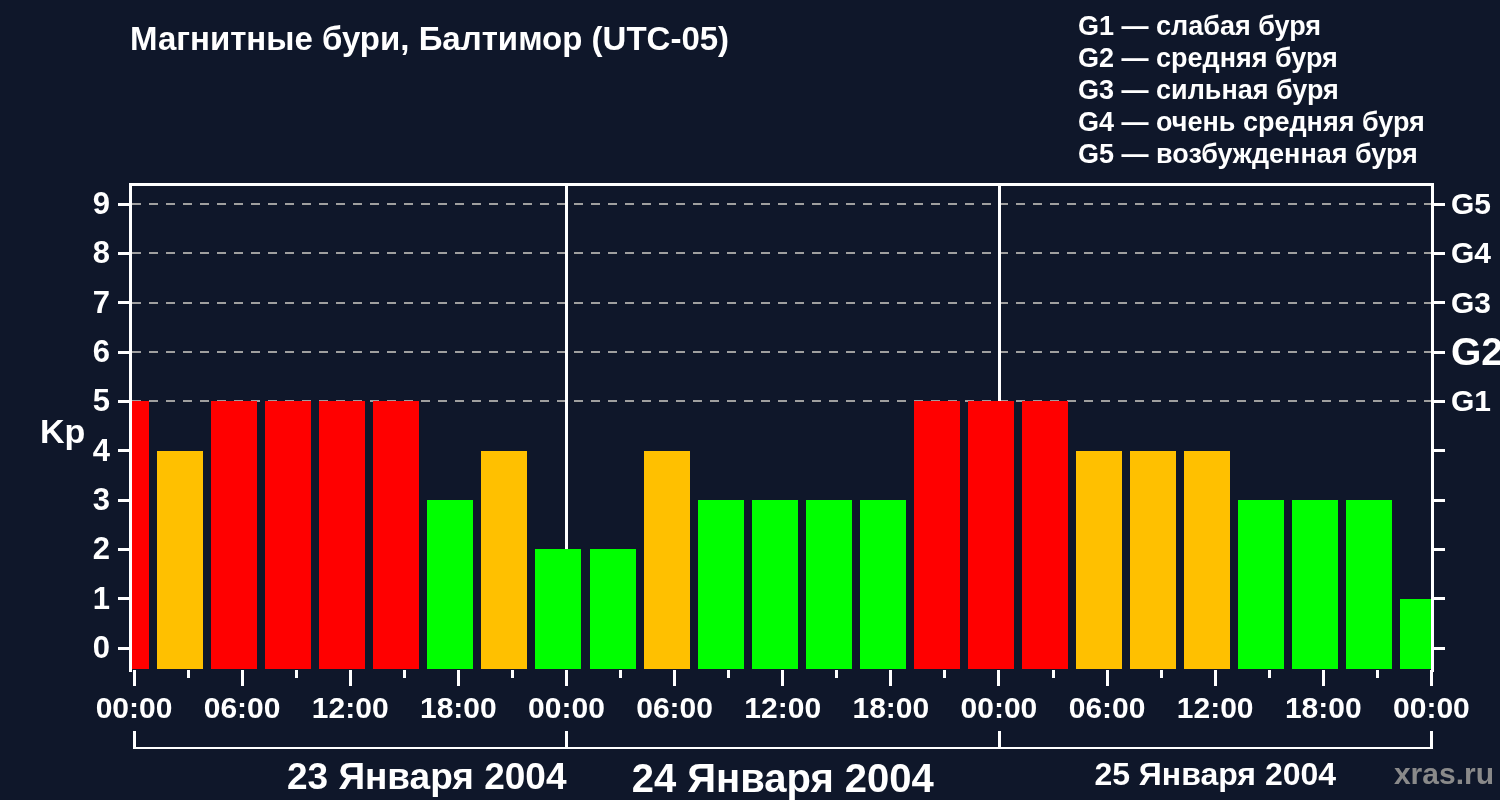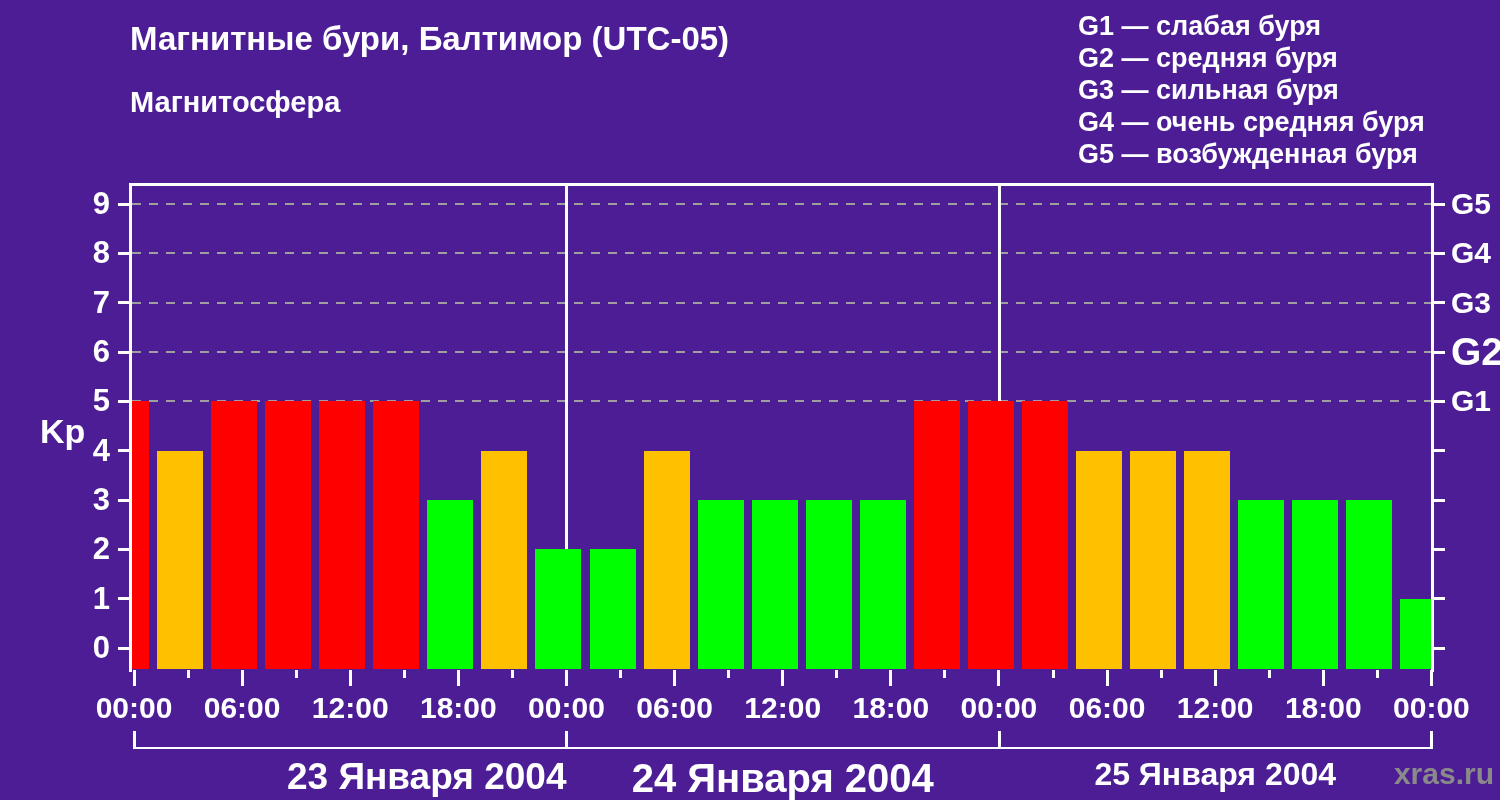--- a/index.html
+++ b/index.html
@@ -1,32 +1,31 @@
 <!DOCTYPE html>
 <html><head>
 <meta charset="utf-8">
 <style>
   html,body{margin:0;padding:0;background:#000;}
   .canvas{
-    position:relative;width:1500px;height:800px;background:#4c1d95;overflow:hidden;
+    position:relative;width:1500px;height:800px;background:#0f172a;overflow:hidden;
     font-family:"Liberation Sans","DejaVu Sans",sans-serif;font-weight:bold;color:#fff;
   }
   .abs{position:absolute;box-sizing:border-box;}
   .nowrap{white-space:nowrap;}
   .title{left:130px;top:20px;font-size:33px;}
   .subtitle{left:130px;top:86px;font-size:29px;}
   .kp-label{left:40px;top:412px;font-size:34px;}
   .watermark{right:6px;top:757px;font-size:30px;}
 </style>
 </head>
 <body>
 
 <div class="canvas">
   <div class="abs title nowrap">Магнитные бури, Балтимор (UTC-05)</div>
-  <div class="abs subtitle nowrap">Магнитосфера</div>
 
   <div class="abs" id="g-legend" style="left: 1078px; top: 10px; width: 420px; height: 170px;">
       <div class="abs nowrap" style="left: 0px; top: 0px; height: 32px; line-height: 32px; font-size: 27px;">G1 — слабая буря</div>
       <div class="abs nowrap" style="left: 0px; top: 32px; height: 32px; line-height: 32px; font-size: 27px;">G2 — средняя буря</div>
       <div class="abs nowrap" style="left: 0px; top: 64px; height: 32px; line-height: 32px; font-size: 27px;">G3 — сильная буря</div>
       <div class="abs nowrap" style="left: 0px; top: 96px; height: 32px; line-height: 32px; font-size: 27px;">G4 — очень средняя буря</div>
       <div class="abs nowrap" style="left: 0px; top: 128px; height: 32px; line-height: 32px; font-size: 27px;">G5 — возбужденная буря</div>
     </div>
 
   <div class="abs kp-label nowrap">Kp</div>

